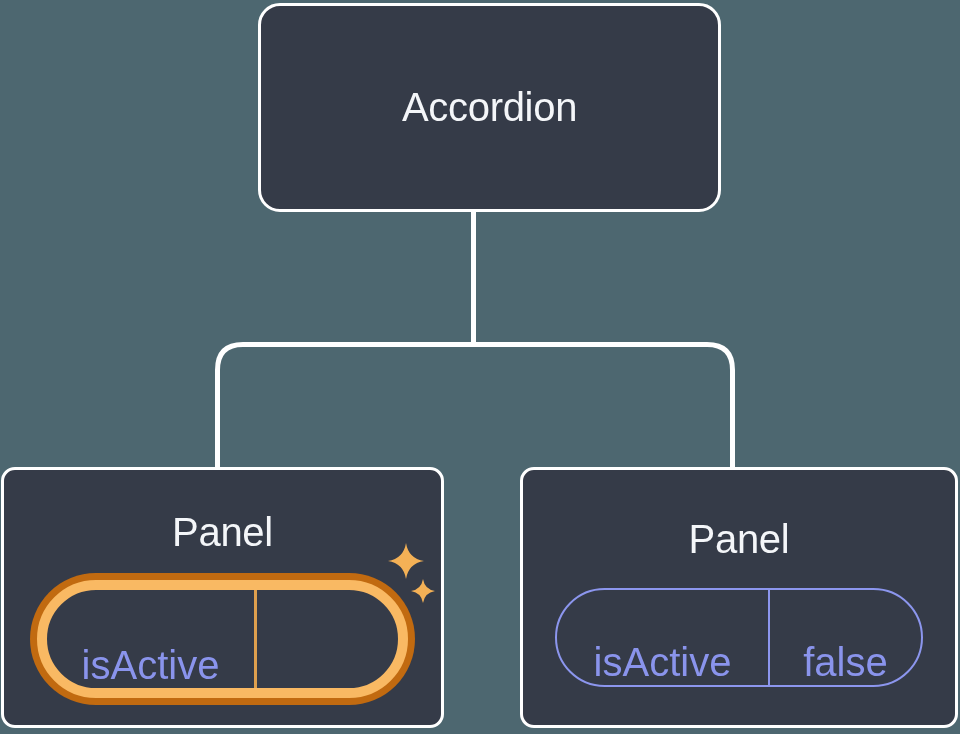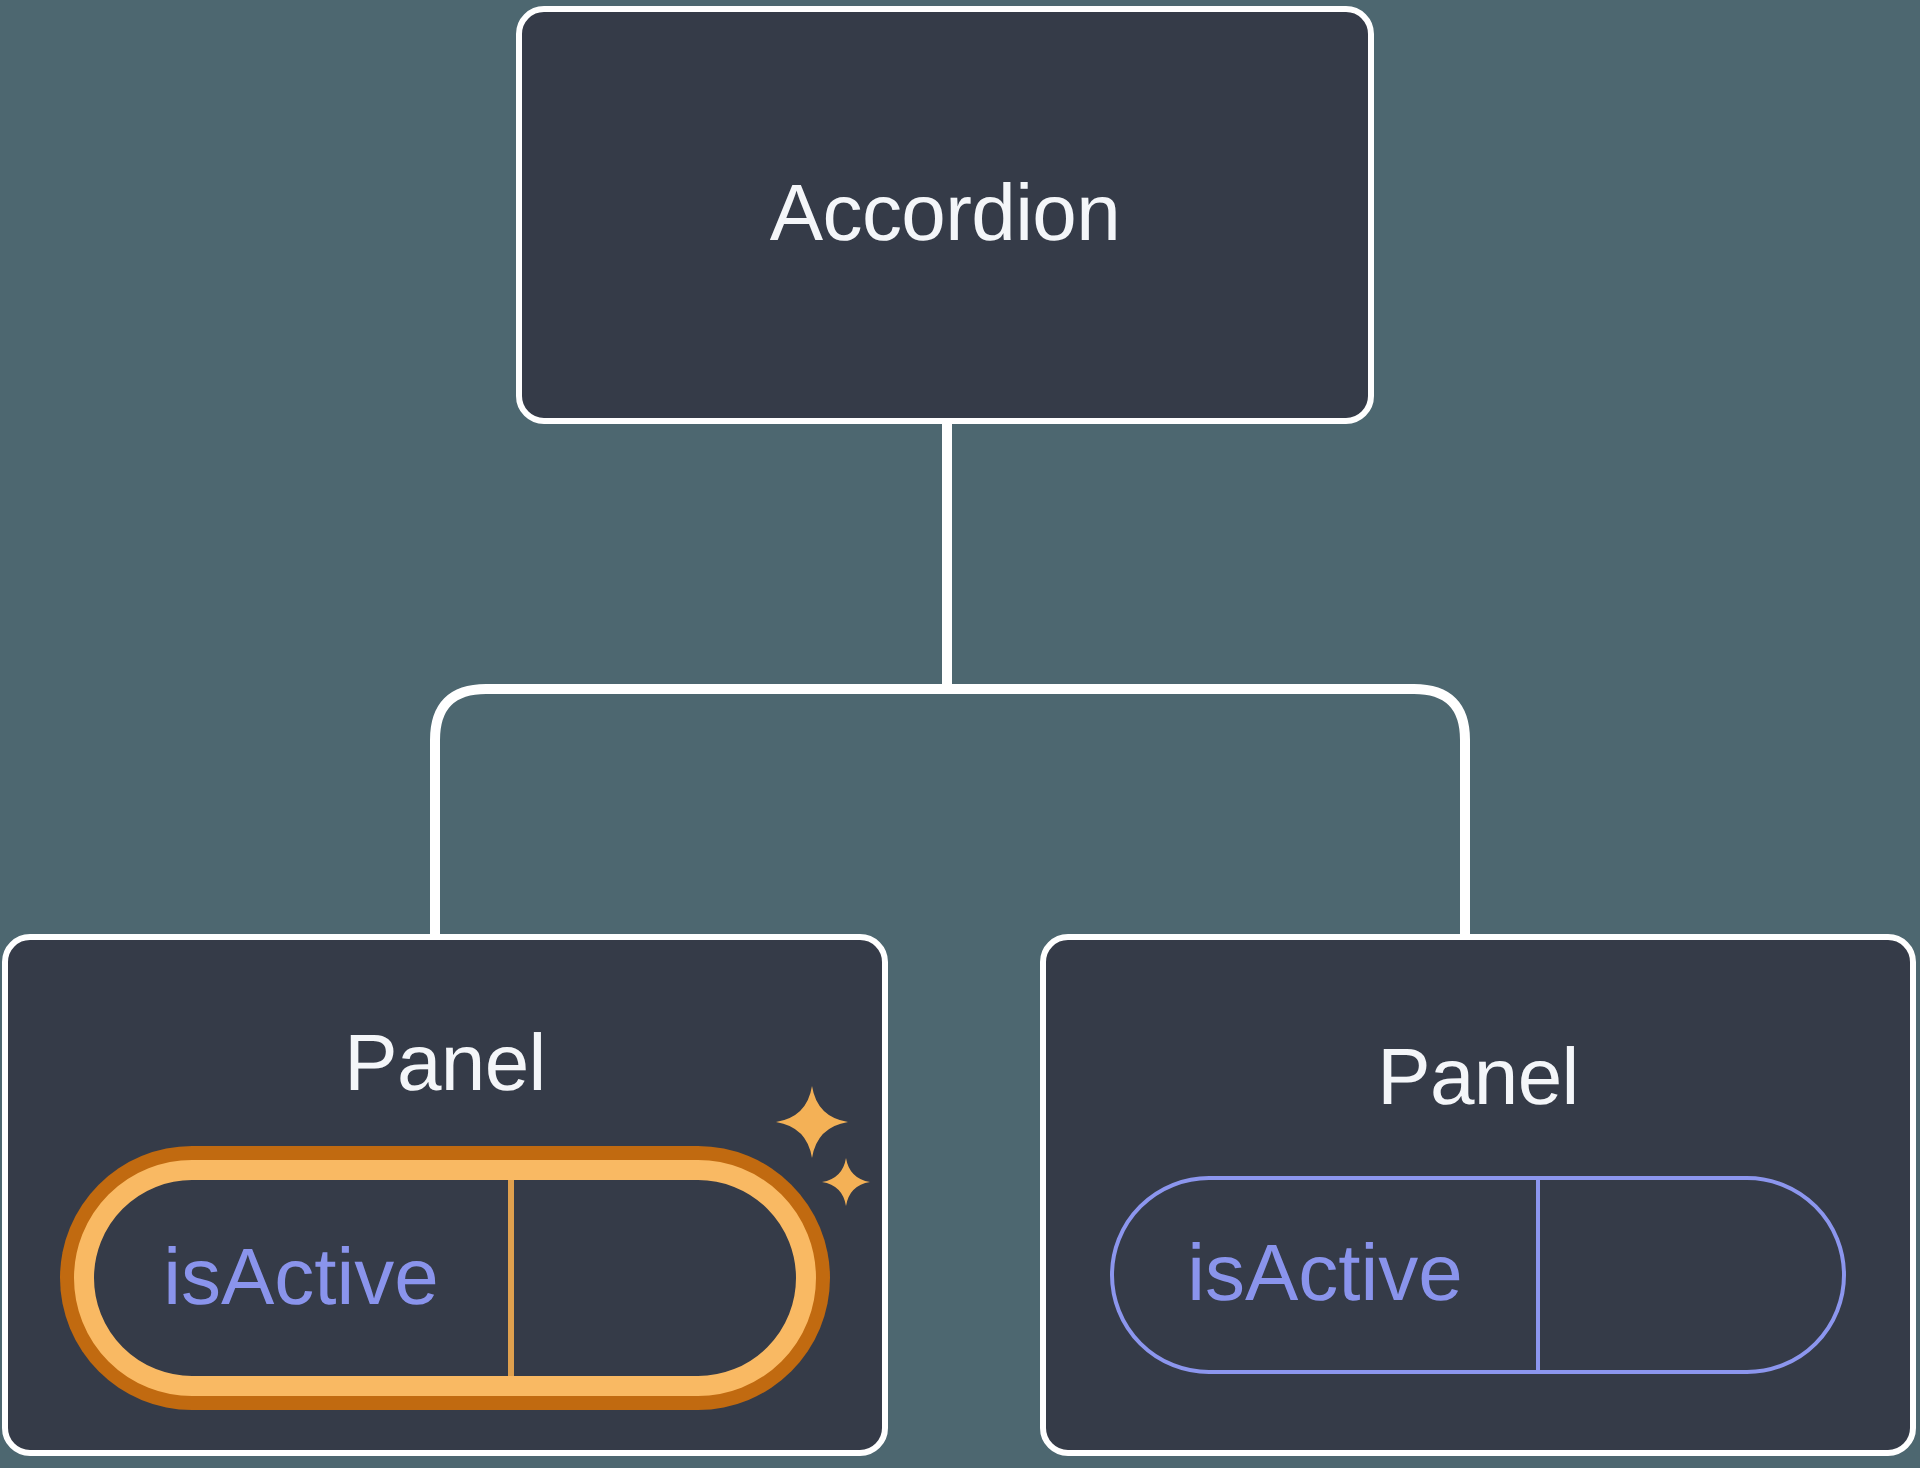--- a/index.html
+++ b/index.html
@@ -16,21 +16,21 @@
 
   .node{
     position:absolute;box-sizing:border-box;z-index:2;
     background:var(--node);border:3px solid var(--line);border-radius:14px;
   }
   .node-title{
     position:absolute;left:0;width:100%;text-align:center;
     font-size:40px;font-weight:500;line-height:52px;color:var(--title);
     letter-spacing:-0.3px;
   }
-  .root-node{left:258px;top:3px;width:429px;height:209px;display:flex;align-items:center;justify-content:center;}
+  .root-node{left:258px;top:3px;width:463px;height:209px;display:flex;align-items:center;justify-content:center;border-radius:22px;}
   .root-node .node-title{position:static;width:auto;line-height:normal;}
 
   .panel-left{left:1px;top:467px;width:443px;height:261px;}
   .panel-right{left:520px;top:467px;width:438px;height:261px;}
   .panel-left .node-title{top:36px;}
   .panel-right .node-title{top:43px;}
 
   
   .pill-active-wrap{
     position:absolute;left:26px;top:103px;width:385px;height:132px;
@@ -46,21 +46,21 @@
 
   
   .pill-inactive{
     position:absolute;left:32px;top:118px;width:368px;height:99px;
     box-sizing:border-box;border:2px solid var(--purpleBorder);border-radius:50px;
     display:flex;align-items:stretch;overflow:hidden;
   }
   .pill-inactive .cell-name{flex:0 0 211px;}
   .pill-inactive .divider{width:2px;background:var(--purpleBorder);}
 
-  .cell{display:flex;align-items:center;justify-content:center;}
+  .cell{display:flex;align-items:flex-end;justify-content:center;}
   .cell-value{flex:1;}
   .prop-name{font-size:40px;font-weight:400;color:var(--purple);}
   .prop-value{font-size:40px;font-weight:400;color:var(--purple);}
   .prop-value.bold{font-weight:700;}
 
   .sparkles{position:absolute;left:374px;top:69px;width:64px;height:64px;z-index:3;}
   .sparkles path{fill:var(--sparkle);}
 </style>
 </head>
 <body>
@@ -95,16 +95,19 @@
   </div>
 
   <div class="node panel-right">
     <div class="node-title">Panel</div>
 
     <div class="pill-inactive">
       <div class="cell cell-name">
         <span class="prop-name">isActive</span>
       </div>
       <div class="divider"></div>
+      <div class="cell cell-value">
+        <span class="prop-value">false</span>
+      </div>
     </div>
   </div>
 
 </div>
 
 </body></html>

